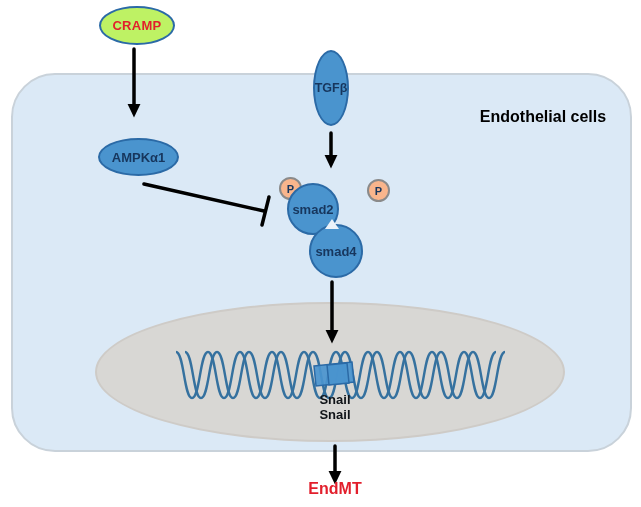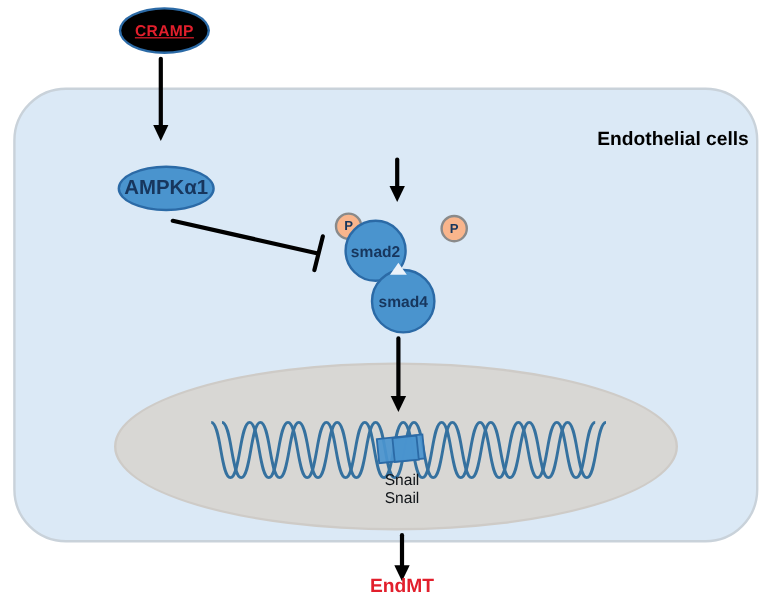--- a/index.html
+++ b/index.html
@@ -32,49 +32,49 @@
   
   .node{
     position:absolute;display:flex;align-items:center;justify-content:center;
     box-sizing:border-box;font-weight:bold;color:var(--navy_text,#17365d);
     text-align:center;z-index:4;
   }
   .ellipse{border-radius:50%;}
   .blue{background:var(--node_blue,#4a94ce);border:2px solid var(--node_blue_border,#2b6aa6);}
   .cramp{
     left:99px;top:6px;width:76px;height:39px;
-    background:#000000;border:2px solid var(--node_blue_border,#2b6aa6);
-    color:var(--red_text,#e21f2c);font-size:13px;letter-spacing:.3px;text-decoration:underline;
+    background:#bef264;border:2px solid var(--node_blue_border,#2b6aa6);
+    color:var(--red_text,#e21f2c);font-size:13px;letter-spacing:.3px;
   }
   .tgfb{left:313px;top:50px;width:36px;height:76px;font-size:12.5px;}
-  .ampk{left:98px;top:138px;width:81px;height:38px;font-size:17px;}
+  .ampk{left:98px;top:138px;width:81px;height:38px;font-size:13px;}
   .smad{width:52px;height:52px;font-size:13px;z-index:5;}
   .smad2{left:287px;top:183px;}
   .smad3{left:335px;top:184px;}
   .smad4{left:309px;top:224px;width:54px;height:54px;z-index:6;justify-content:center;}
   .pbadge{
     width:23px;height:23px;font-size:11px;z-index:4;
     background:var(--phosphate_fill,#f9b58c);border:2px solid #8a8a8a;
   }
   .p-left{left:279px;top:177px;}
   .p-right{left:367px;top:179px;}
   .junction-triangle{
     position:absolute;left:325px;top:219px;width:0;height:0;z-index:7;
     border-left:7px solid transparent;border-right:7px solid transparent;
     border-bottom:10px solid #eaf2fa;
   }
 
   
   .cell-title{
     position:absolute;left:462px;top:108px;width:162px;z-index:4;
-    font-weight:bold;font-size:16px;color:#000;text-align:right;
+    font-weight:bold;font-size:16px;color:#000;text-align:center;
   }
   .genes{
     position:absolute;left:295px;top:392px;width:80px;z-index:4;
-    font-weight:normal;font-size:13px;line-height:15px;color:#101418;text-align:center;
+    font-weight:bold;font-size:13px;line-height:15px;color:#101418;text-align:center;
   }
   .endmt{
     position:absolute;left:285px;top:480px;width:100px;z-index:4;
     font-weight:bold;font-size:16px;color:var(--red_text,#e21f2c);text-align:center;
   }
 </style>
 </head>
 <body>
 
 <div class="canvas">
@@ -121,20 +121,23 @@
     <g>
       <polygon class="genebox" points="314,366 352,362 354,382 316,386"></polygon>
       <polygon class="genebox" points="327,365 347,363 349,383 329,385"></polygon>
     </g>
   </svg>
 
   <div class="node ellipse cramp">
     <span>CRAMP</span>
   </div>
 
+  <div class="node ellipse blue tgfb">
+    <span>TGFβ</span>
+  </div>
 
   <div class="node ellipse blue ampk">
     <span>AMPKα1</span>
   </div>
 
   <div class="node ellipse pbadge p-left">
     <span>P</span>
   </div>
   <div class="node ellipse pbadge p-right">
     <span>P</span>

